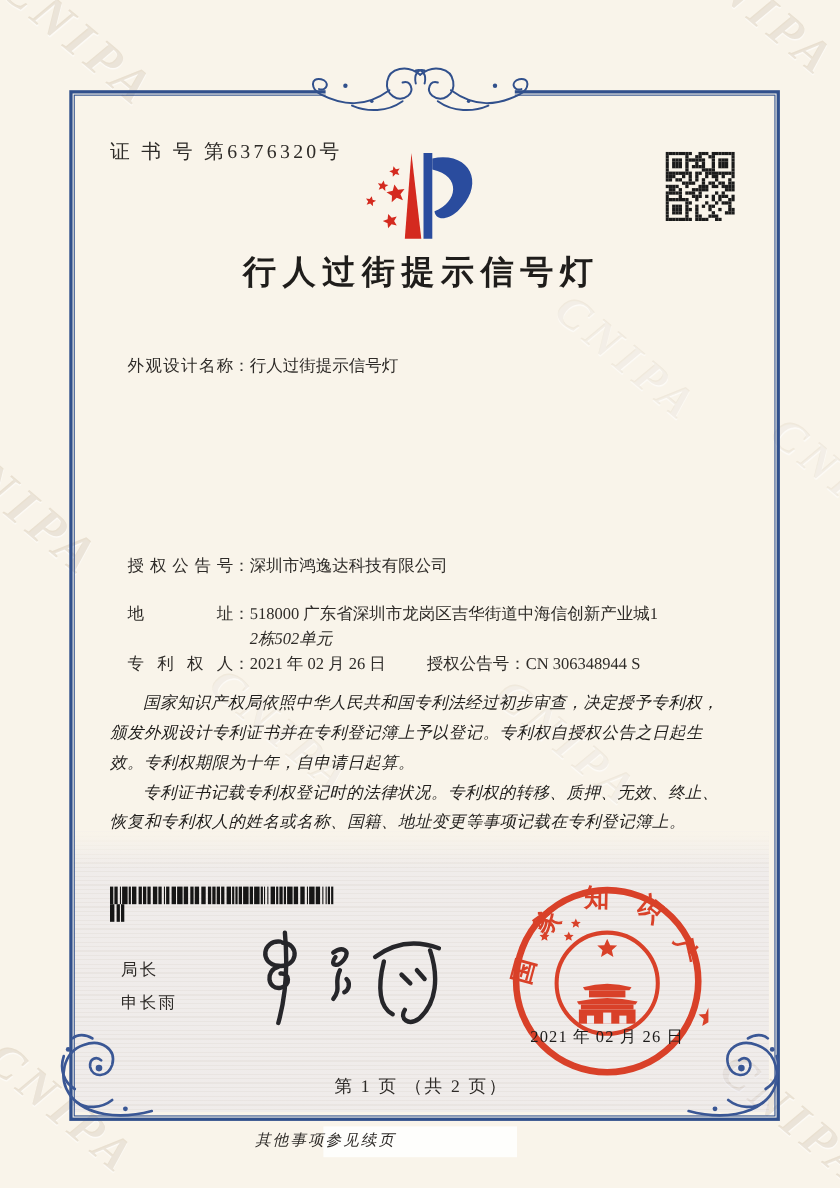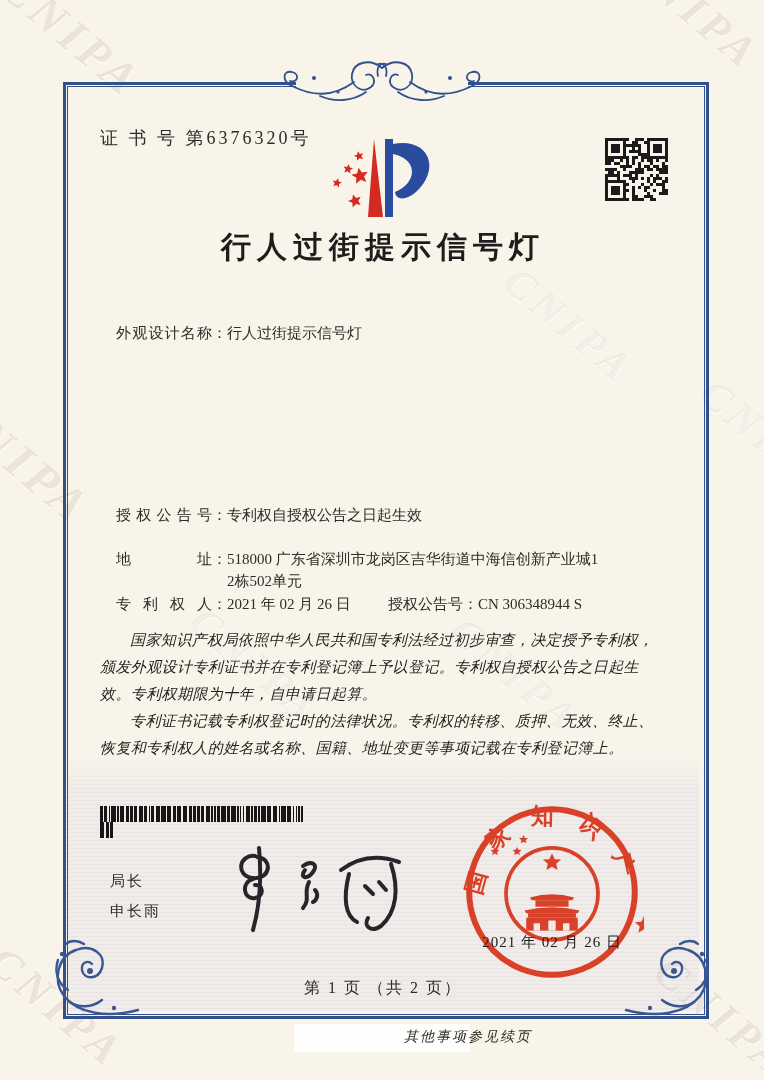--- a/index.html
+++ b/index.html
@@ -39,21 +39,21 @@
   .barcode span{display:inline-block;height:100%;background:#161616;margin-right:1.4px;}
   .off{position:absolute;left:110px;font-size:15px;letter-spacing:2px;z-index:3;}
   .sig{position:absolute;left:205px;top:842px;z-index:3;}
   .seal{position:absolute;left:460px;top:800px;z-index:2;opacity:0.95;}
   .sealdate{position:absolute;left:460px;top:933px;width:184px;text-align:center;
             font-size:15px;letter-spacing:1px;color:#1c1b1a;z-index:4;}
   .pageinfo{position:absolute;left:63px;top:978px;width:640px;text-align:center;
             font-size:16px;letter-spacing:2px;z-index:3;}
   .contband{position:absolute;left:294px;top:1024px;width:176px;height:28px;
             background:rgba(255,255,255,0.85);z-index:2;}
-  .continuation{position:absolute;left:232px;top:1028px;width:300px;text-align:right;
+  .continuation{position:absolute;left:232px;top:1028px;width:300px;text-align:left;
             font-size:14px;letter-spacing:2px;font-style:italic;z-index:3;font-family:Liberation Mono, monospace;}
 </style>
 </head>
 <body>
 
 <div class="page">
 
   <span class="wm" style="left:-12px;top:8px;font-size:46px;">CNIPA</span>
   <span class="wm" style="left:612px;top:-16px;font-size:44px;">CNIPA</span>
   <span class="wm" style="left:-68px;top:432px;font-size:48px;">CNIPA</span>
@@ -374,24 +374,24 @@
       <path d="M63,10 C98,3 112,34 86,58 C77,66 66,67 65,58 C86,50 90,26 63,20 Z"></path>
     </g>
   </svg>
 
   <div class="title">行人过街提示信号灯</div>
 
   <div class="row" style="top:322px;">
     <span class="flabel">外观设计名称</span><span class="colon">：</span><span class="fval">行人过街提示信号灯</span>
   </div>
   <div class="row" style="top:504px;">
-    <span class="flabel">授权公告号</span><span class="colon">：</span><span class="fval">专利权自授权公告之日起生效</span>
+    <span class="flabel">授权公告号</span><span class="colon">：</span><span class="fval">深圳市鸿逸达科技有限公司</span>
   </div>
   <div class="row" style="top:548px;">
-    <span class="flabel">地址</span><span class="colon">：</span><span class="fval"><span style="display:block;text-align:center;">518000 广东省深圳市龙岗区吉华街道中海信创新产业城1</span><span style="display:block;">2栋502单元</span></span>
+    <span class="flabel">地址</span><span class="colon">：</span><span class="fval"><span style="display:block;text-align:center;">518000 广东省深圳市龙岗区吉华街道中海信创新产业城1</span><span style="display:block;font-style:italic;">2栋502单元</span></span>
   </div>
   <div class="row" style="top:593px;">
     <span class="flabel">专利权人</span><span class="colon">：</span><span class="fval">2021 年 02 月 26 日</span>
     <span class="rpair"><span>授权公告号</span><span>：</span><span>CN 306348944 S</span></span>
   </div>
 
   <div class="paras">
     <p>国家知识产权局依照中华人民共和国专利法经过初步审查，决定授予专利权，颁发外观设计专利证书并在专利登记簿上予以登记。专利权自授权公告之日起生效。专利权期限为十年，自申请日起算。</p>
     <p>专利证书记载专利权登记时的法律状况。专利权的转移、质押、无效、终止、恢复和专利权人的姓名或名称、国籍、地址变更等事项记载在专利登记簿上。</p>
   </div>

